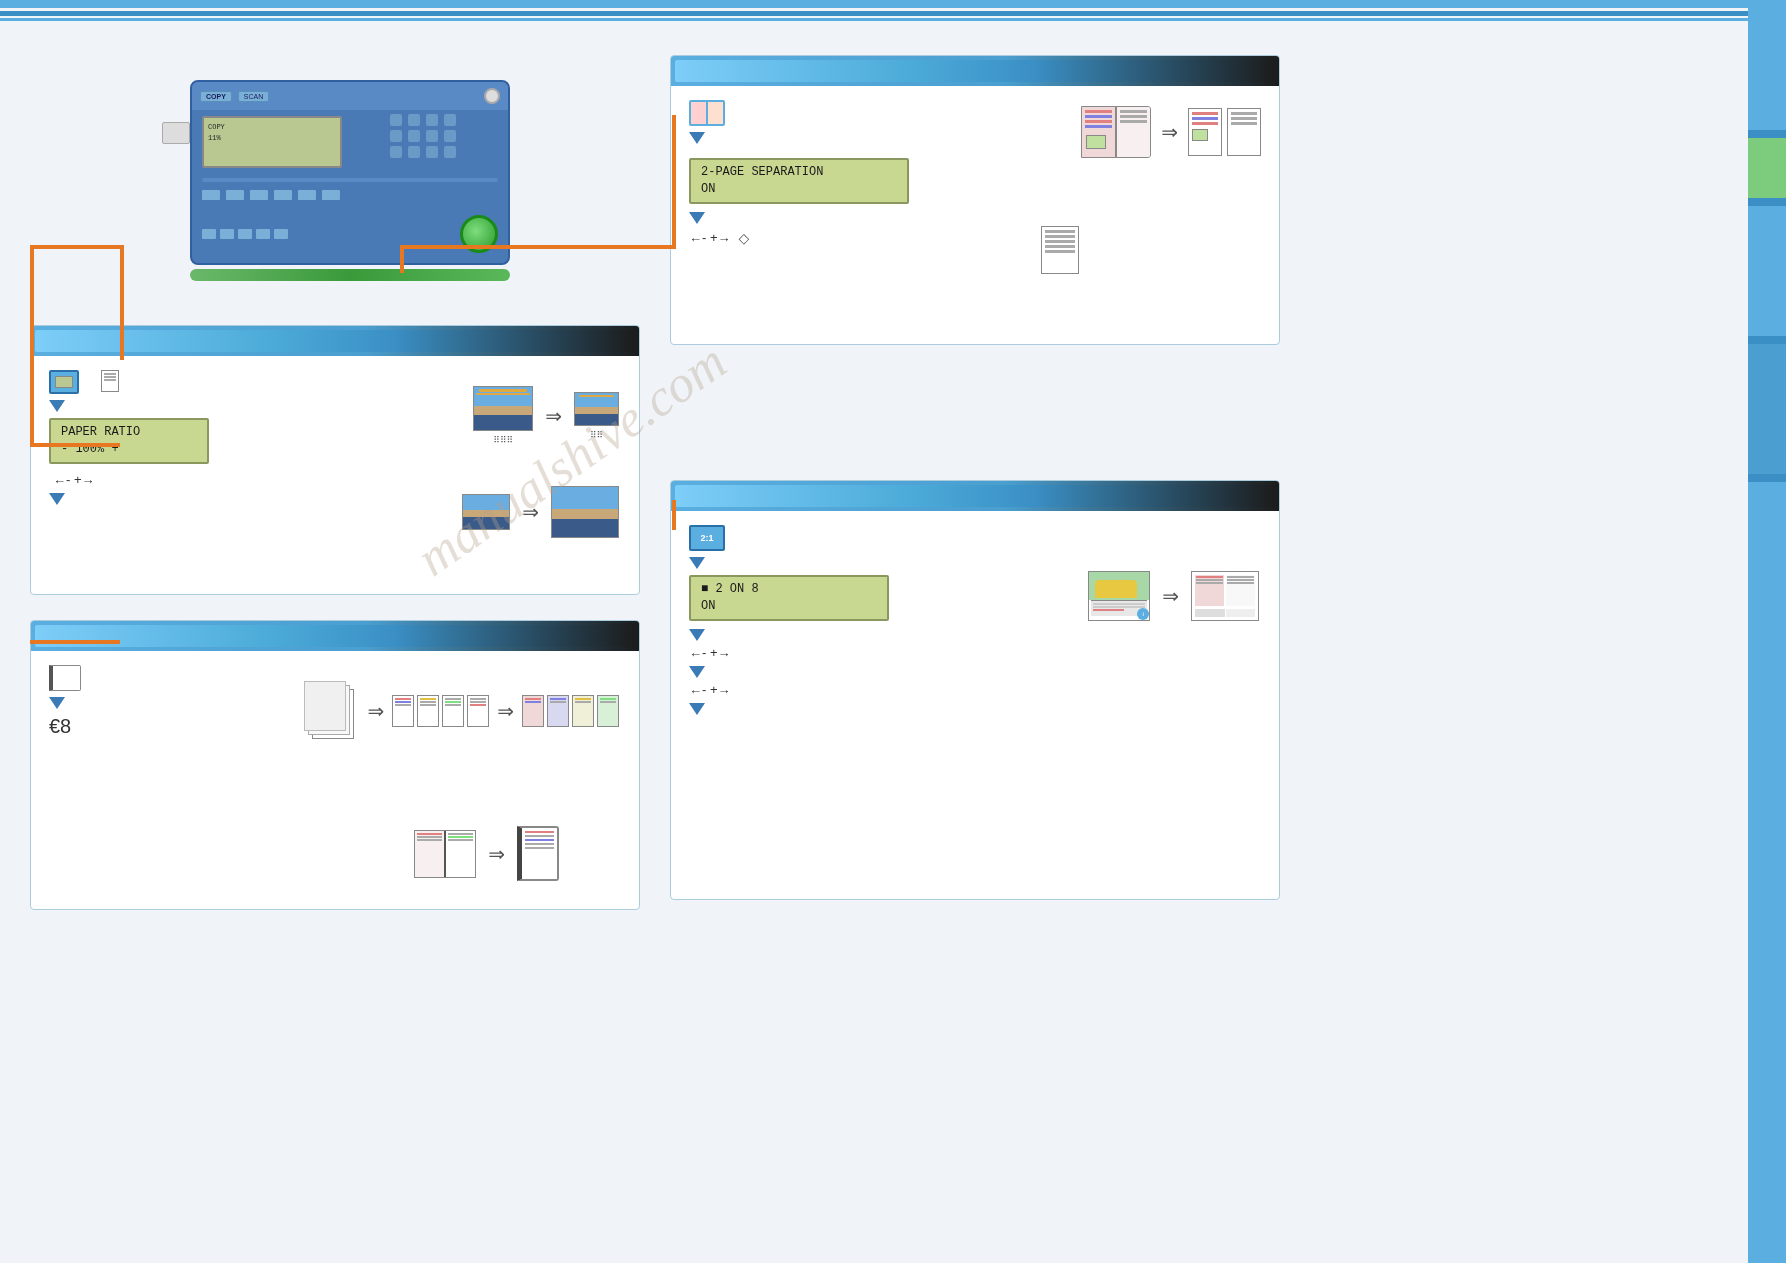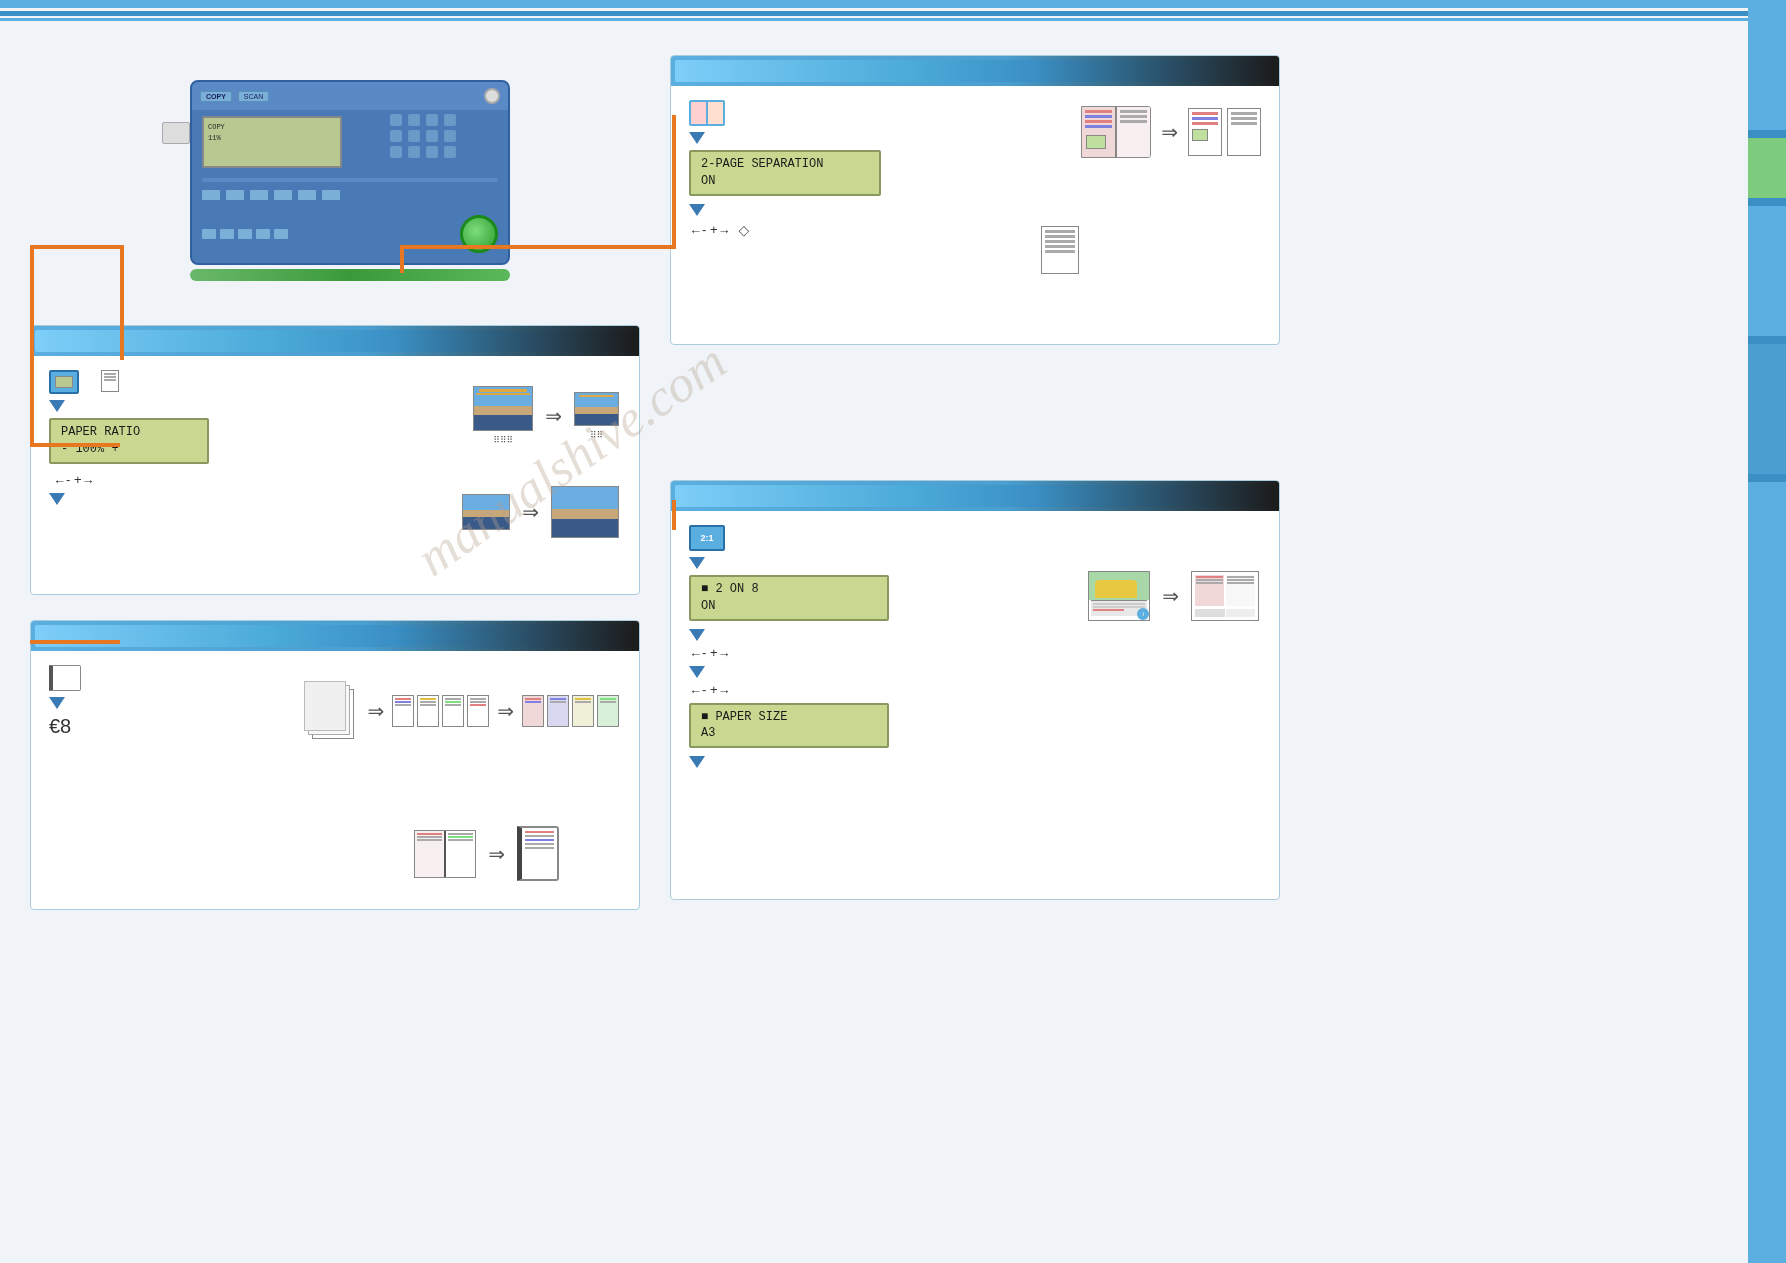--- a/index.html
+++ b/index.html
@@ -288,21 +288,21 @@
   <div style="padding:14px 18px; position:relative;">
     
     <div style="width:36px; height:26px; background:white; border:2px solid #5baee0; border-radius:2px; margin-bottom:6px; display:flex; overflow:hidden;">
       <div style="flex:1; background:#ffd0d0;"></div>
       <div style="width:2px; background:#5baee0;"></div>
       <div style="flex:1; background:#ffe0d0;"></div>
     </div>
     
     <div style="width:0;height:0;border-left:8px solid transparent;border-right:8px solid transparent;border-top:12px solid #3a7ab5; margin-bottom:6px;"></div>
     
-    <div class="lcd-display" style="margin-bottom:8px; width:192px;">
+    <div class="lcd-display" style="margin-bottom:8px; width:220px;margin-top:8px;">
       <div>2-PAGE SEPARATION</div>
       <div>ON</div>
     </div>
     
     <div style="width:0;height:0;border-left:8px solid transparent;border-right:8px solid transparent;border-top:12px solid #3a7ab5; margin-bottom:6px;"></div>
     
     <div style="display:flex; align-items:center; gap:8px;">
       <span style="font-size:13px; color:#333;">←-  +→</span>
       <span style="font-size:14px; color:#555;">◇</span>
     </div>
@@ -372,24 +372,20 @@
     
     <div style="width:0;height:0;border-left:8px solid transparent;border-right:8px solid transparent;border-top:12px solid #3a7ab5; margin-bottom:4px;"></div>
     
     <div style="font-size:13px; color:#333; margin-bottom:6px;">←-  +→</div>
     
     
     <div style="width:0;height:0;border-left:8px solid transparent;border-right:8px solid transparent;border-top:12px solid #3a7ab5; margin-bottom:4px;"></div>
     
     <div style="font-size:13px; color:#333; margin-bottom:6px;">←-  +→</div>
     
-    <div class="lcd-display" style="margin-bottom:8px; width:200px;">
-      <div>■ PAPER SIZE</div>
-      <div>A3</div>
-    </div>
     
     <div style="width:0;height:0;border-left:8px solid transparent;border-right:8px solid transparent;border-top:12px solid #3a7ab5; margin-bottom:4px;"></div>
 
     
     <div style="position:absolute; right:20px; top:60px; display:flex; align-items:center; gap:12px;">
 
       <div style="width:62px; height:50px; background:white; border:1.5px solid #888; position:relative; overflow:hidden;">
 
         <div style="position:absolute; top:0; left:0; right:0; height:28px; background:#a8d8a8;"></div>
         <div style="position:absolute; top:8px; left:6px; width:42px; height:18px; background:#e8c840; border-radius:4px 4px 0 0;"></div>

